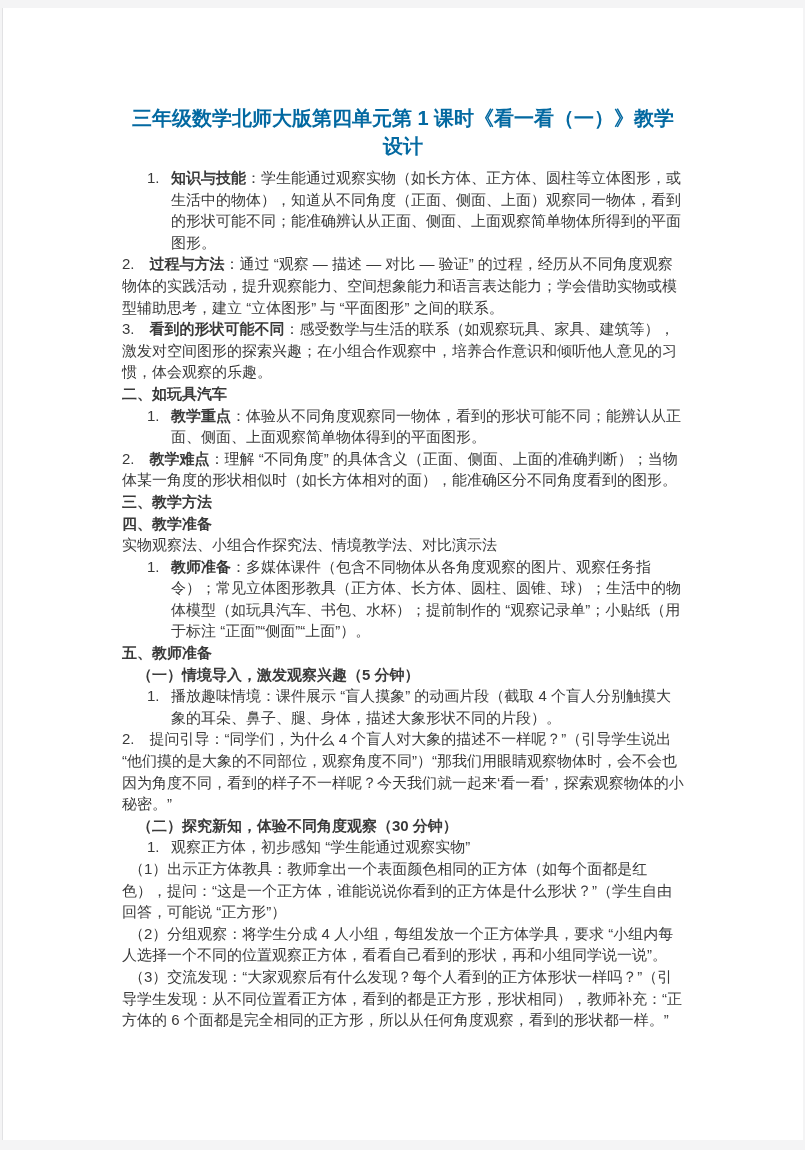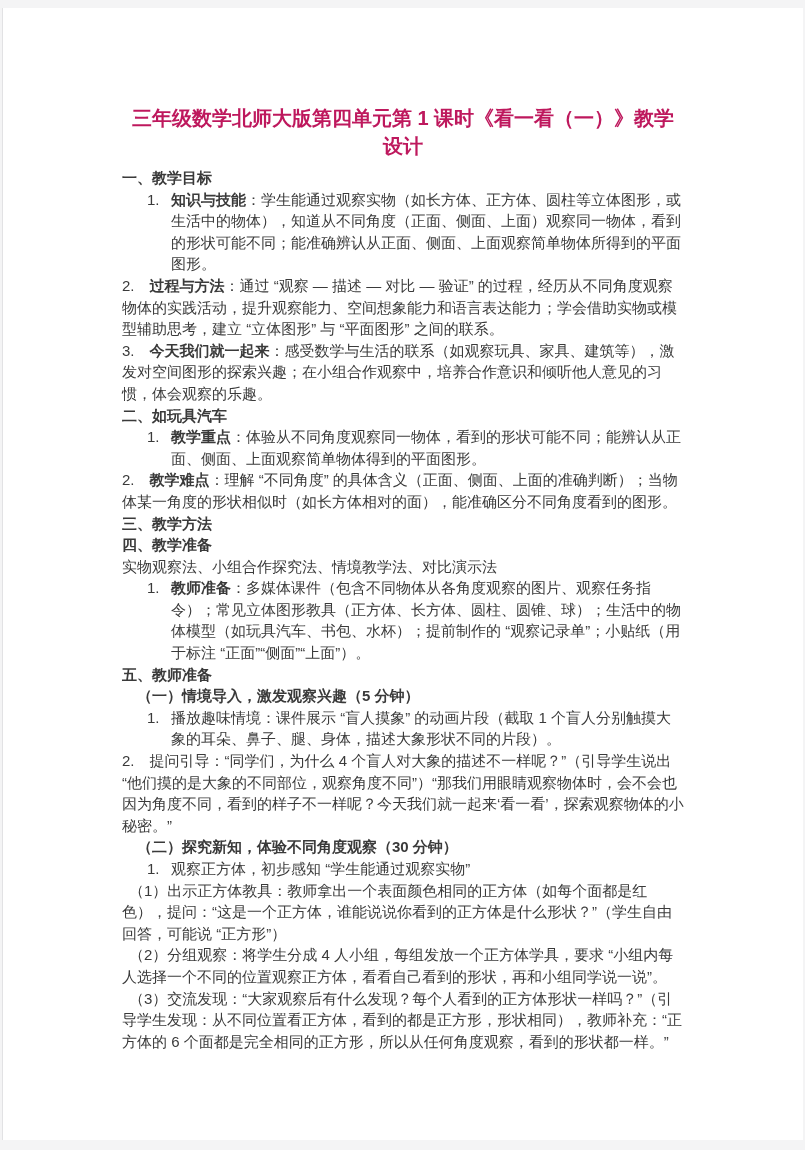--- a/index.html
+++ b/index.html
@@ -24,21 +24,21 @@
   .content {
     padding: 96px 119px 0 119px; 
     color: #3a3a3a;
   }
   .title {
     margin: 0 0 7px 0;
     font-size: 20px;
     line-height: 28px;
     font-weight: bold;
     text-align: center;
-    color: #be185d;
+    color: #0369a1;
     white-space: pre-wrap;
   }
   .p {
     font-size: 15px;
     line-height: 21.6px;
     white-space: pre-wrap;
     margin: 0;
   }
   .p .b { font-weight: bold; }
   .heading { font-weight: bold; }
@@ -54,34 +54,33 @@
     top: 0;
   }
 </style>
 </head>
 <body>
 
 <div class="page">
   <div class="content">
     <h1 class="title">三年级数学北师大版第四单元第 1 课时《看一看（一）》教学设计</h1>
     <div>
-        <div class="p heading"><span class="b">一、教学目标</span></div>
         <div class="p list-item"><span class="marker">1.</span><span class="b">知识与技能</span><span>：学生能通过观察实物（如长方体、正方体、圆柱等立体图形，或生活中的物体），知道从不同角度（正面、侧面、上面）观察同一物体，看到的形状可能不同；能准确辨认从正面、侧面、上面观察简单物体所得到的平面图形。</span></div>
         <div class="p para"><span>2.　</span><span class="b">过程与方法</span><span>：通过 “观察 — 描述 — 对比 — 验证” 的过程，经历从不同角度观察物体的实践活动，提升观察能力、空间想象能力和语言表达能力；学会借助实物或模型辅助思考，建立 “立体图形” 与 “平面图形” 之间的联系。</span></div>
-        <div class="p para"><span>3.　</span><span class="b">今天我们就一起来</span><span>：感受数学与生活的联系（如观察玩具、家具、建筑等），激发对空间图形的探索兴趣；在小组合作观察中，培养合作意识和倾听他人意见的习惯，体会观察的乐趣。</span></div>
+        <div class="p para"><span>3.　</span><span class="b">看到的形状可能不同</span><span>：感受数学与生活的联系（如观察玩具、家具、建筑等），激发对空间图形的探索兴趣；在小组合作观察中，培养合作意识和倾听他人意见的习惯，体会观察的乐趣。</span></div>
         <div class="p heading"><span class="b">二、如玩具汽车</span></div>
         <div class="p list-item"><span class="marker">1.</span><span class="b">教学重点</span><span>：体验从不同角度观察同一物体，看到的形状可能不同；能辨认从正面、侧面、上面观察简单物体得到的平面图形。</span></div>
         <div class="p para"><span>2.　</span><span class="b">教学难点</span><span>：理解 “不同角度” 的具体含义（正面、侧面、上面的准确判断）；当物体某一角度的形状相似时（如长方体相对的面），能准确区分不同角度看到的图形。</span></div>
         <div class="p heading"><span class="b">三、教学方法</span></div>
         <div class="p heading"><span class="b">四、教学准备</span></div>
         <div class="p para"><span>实物观察法、小组合作探究法、情境教学法、对比演示法</span></div>
         <div class="p list-item"><span class="marker">1.</span><span class="b">教师准备</span><span>：多媒体课件（包含不同物体从各角度观察的图片、观察任务指令）；常见立体图形教具（正方体、长方体、圆柱、圆锥、球）；生活中的物体模型（如玩具汽车、书包、水杯）；提前制作的 “观察记录单”；小贴纸（用于标注 “正面”“侧面”“上面”）。</span></div>
         <div class="p heading"><span class="b">五、教师准备</span></div>
         <div class="p sub-heading"><span class="b">（一）情境导入，激发观察兴趣（5 分钟）</span></div>
-        <div class="p list-item"><span class="marker">1.</span><span>播放趣味情境：课件展示 “盲人摸象” 的动画片段（截取 1 个盲人分别触摸大象的耳朵、鼻子、腿、身体，描述大象形状不同的片段）。</span></div>
+        <div class="p list-item"><span class="marker">1.</span><span>播放趣味情境：课件展示 “盲人摸象” 的动画片段（截取 4 个盲人分别触摸大象的耳朵、鼻子、腿、身体，描述大象形状不同的片段）。</span></div>
         <div class="p para"><span>2.　提问引导：“同学们，为什么 4 个盲人对大象的描述不一样呢？”（引导学生说出 “他们摸的是大象的不同部位，观察角度不同”）“那我们用眼睛观察物体时，会不会也因为角度不同，看到的样子不一样呢？今天我们就一起来‘看一看’，探索观察物体的小秘密。”</span></div>
         <div class="p sub-heading"><span class="b">（二）探究新知，体验不同角度观察（30 分钟）</span></div>
         <div class="p list-item"><span class="marker">1.</span><span>观察正方体，初步感知 “学生能通过观察实物”</span></div>
         <div class="p sub-para"><span>（1）出示正方体教具：教师拿出一个表面颜色相同的正方体（如每个面都是红色），提问：“这是一个正方体，谁能说说你看到的正方体是什么形状？”（学生自由回答，可能说 “正方形”）</span></div>
         <div class="p sub-para"><span>（2）分组观察：将学生分成 4 人小组，每组发放一个正方体学具，要求 “小组内每人选择一个不同的位置观察正方体，看看自己看到的形状，再和小组同学说一说”。</span></div>
         <div class="p sub-para"><span>（3）交流发现：“大家观察后有什么发现？每个人看到的正方体形状一样吗？”（引导学生发现：从不同位置看正方体，看到的都是正方形，形状相同），教师补充：“正方体的 6 个面都是完全相同的正方形，所以从任何角度观察，看到的形状都一样。”</span></div>
       </div>
   </div>
 </div>
 

